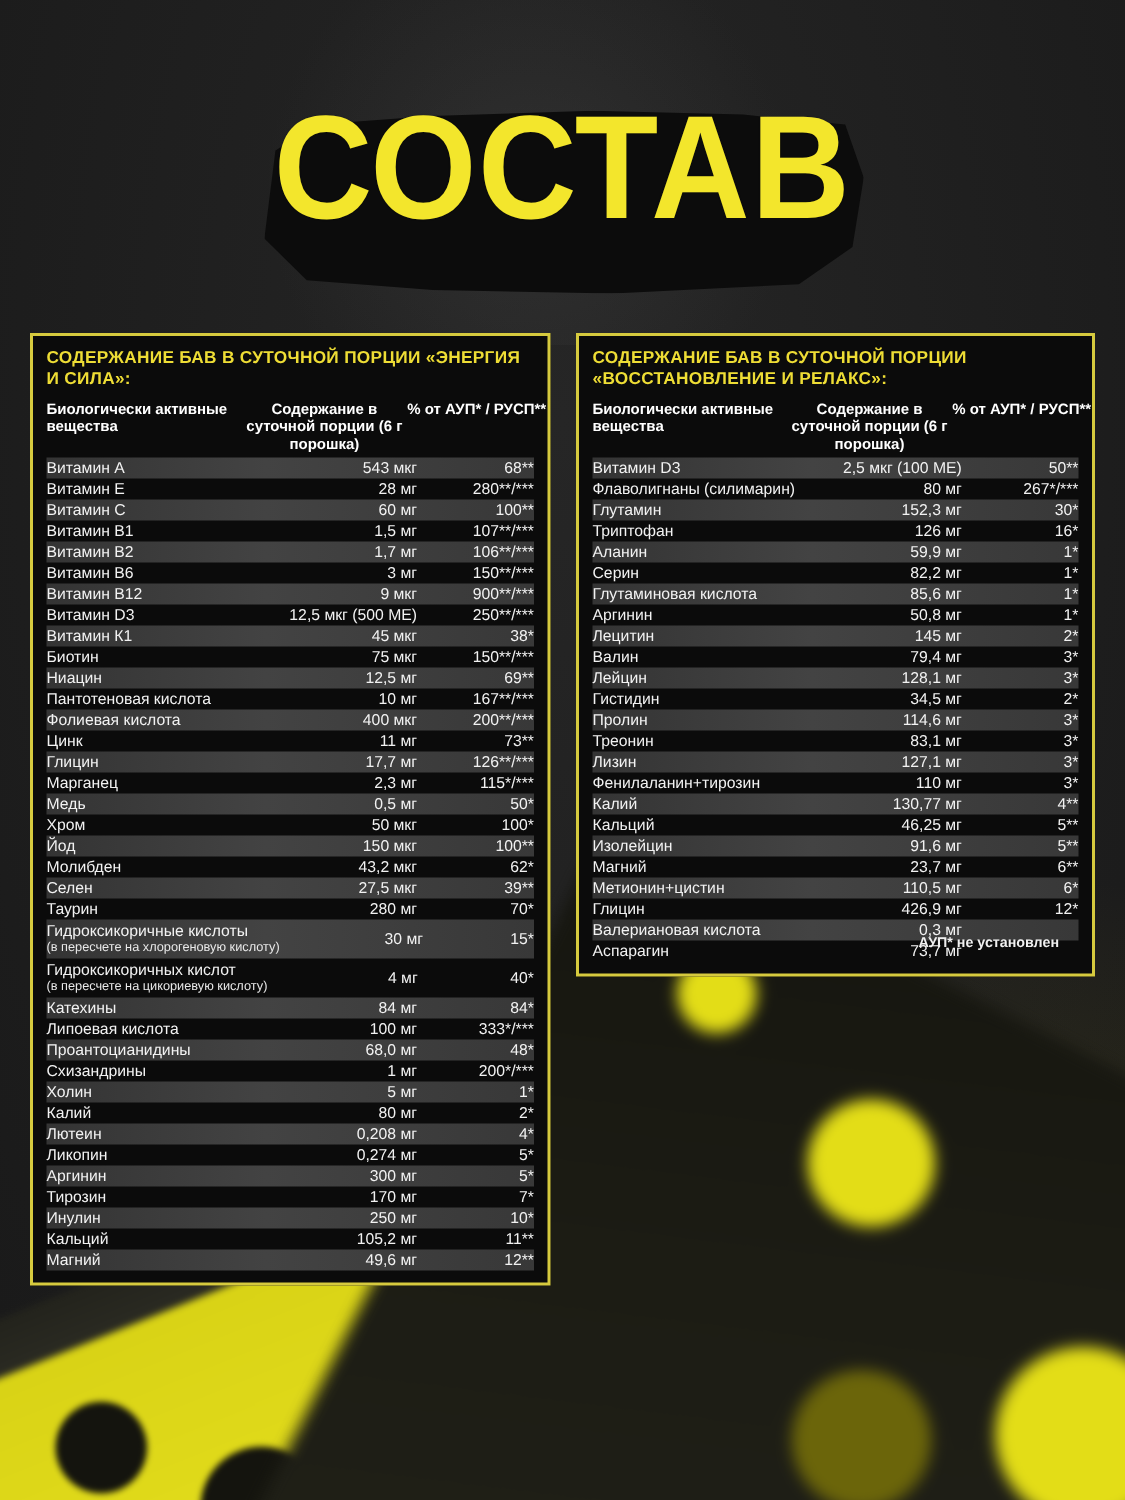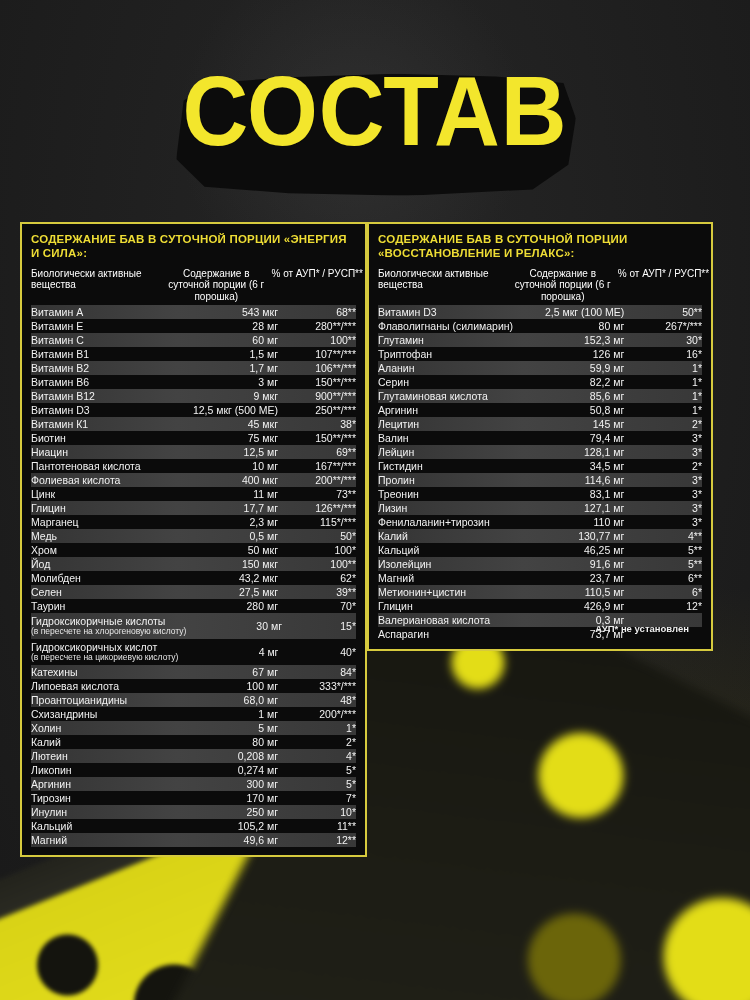--- a/index.html
+++ b/index.html
@@ -44,29 +44,29 @@
     filter:blur(7px);opacity:.85;z-index:2;}
   
   .title-wrap{position:absolute;left:0;top:0;width:750px;height:220px;z-index:3;}
   .title-band{position:absolute;left:176px;top:74px;width:400px;height:122px;
     background:#0c0c0c;transform:rotate(-.6deg);
     clip-path:polygon(2% 20%,9% 6%,28% 2%,55% 0%,80% 3%,97% 9%,100% 38%,98% 76%,89% 96%,58% 100%,28% 97%,7% 91%,0 68%);}
   .title-text{position:absolute;left:0;top:58px;width:750px;text-align:center;margin:0;
     font-size:98px;font-weight:800;color:#f3e62c;letter-spacing:1px;line-height:1.1;
     transform:scaleX(.93);text-shadow:0 0 1px rgba(0,0,0,.4);}
   
-  .tables{position:absolute;left:20px;top:222px;width:710px;display:flex;
+  .tables{position:absolute;left:20px;top:222px;width:710px;display:flex;gap:17px;
     align-items:flex-start;z-index:4;}
   .panel{background:#0b0b0b;border:2px solid #d6ca3e;box-sizing:border-box;
     padding:7px 9px 8px 9px;color:#f2f2f2;}
   .panel-energy{width:347px;}
   .panel-recovery{width:346px;}
   .panel h2{margin:1px 0 7px 0;font-size:11.5px;line-height:1.25;font-weight:700;
     color:#eedd35;letter-spacing:.2px;white-space:pre-line;}
-  .thead{display:flex;align-items:flex-start;margin-bottom:3px;font-weight:400;
+  .thead{display:flex;align-items:flex-start;margin-bottom:3px;font-weight:700;
     font-size:10px;line-height:1.15;color:#fff;justify-content:flex-end;}
   .thead .c-name{flex:1;text-align:left;}
   .thead .c-amt{width:34%;text-align:center;}
   .thead .c-pct{width:26%;text-align:right;white-space:nowrap;}
   .rows{position:relative;}
   .row{display:flex;align-items:center;min-height:13px;padding:.5px 0;
     font-size:10.5px;line-height:11px;}
   .row.stripe{background:linear-gradient(90deg,#343434 0%,#434343 45%,#383838 100%);}
   .row .c-name{flex:1;text-align:left;overflow:visible;white-space:nowrap;}
   .row .c-amt{width:31%;text-align:right;white-space:nowrap;}
@@ -214,21 +214,21 @@
             <div class="c-amt">30 мг</div>
             <div class="c-pct">15*</div>
           </div>
           <div class="row tall">
             <div class="c-name"><span>Гидроксикоричных кислот</span><span class="sub">(в пересчете на цикориевую кислоту)</span></div>
             <div class="c-amt">4 мг</div>
             <div class="c-pct">40*</div>
           </div>
           <div class="row stripe">
             <div class="c-name"><span>Катехины</span></div>
-            <div class="c-amt">67 мг</div>
+            <div class="c-amt">84 мг</div>
             <div class="c-pct">84*</div>
           </div>
           <div class="row">
             <div class="c-name"><span>Липоевая кислота</span></div>
             <div class="c-amt">100 мг</div>
             <div class="c-pct">333*/***</div>
           </div>
           <div class="row stripe">
             <div class="c-name"><span>Проантоцианидины</span></div>
             <div class="c-amt">68,0 мг</div>

